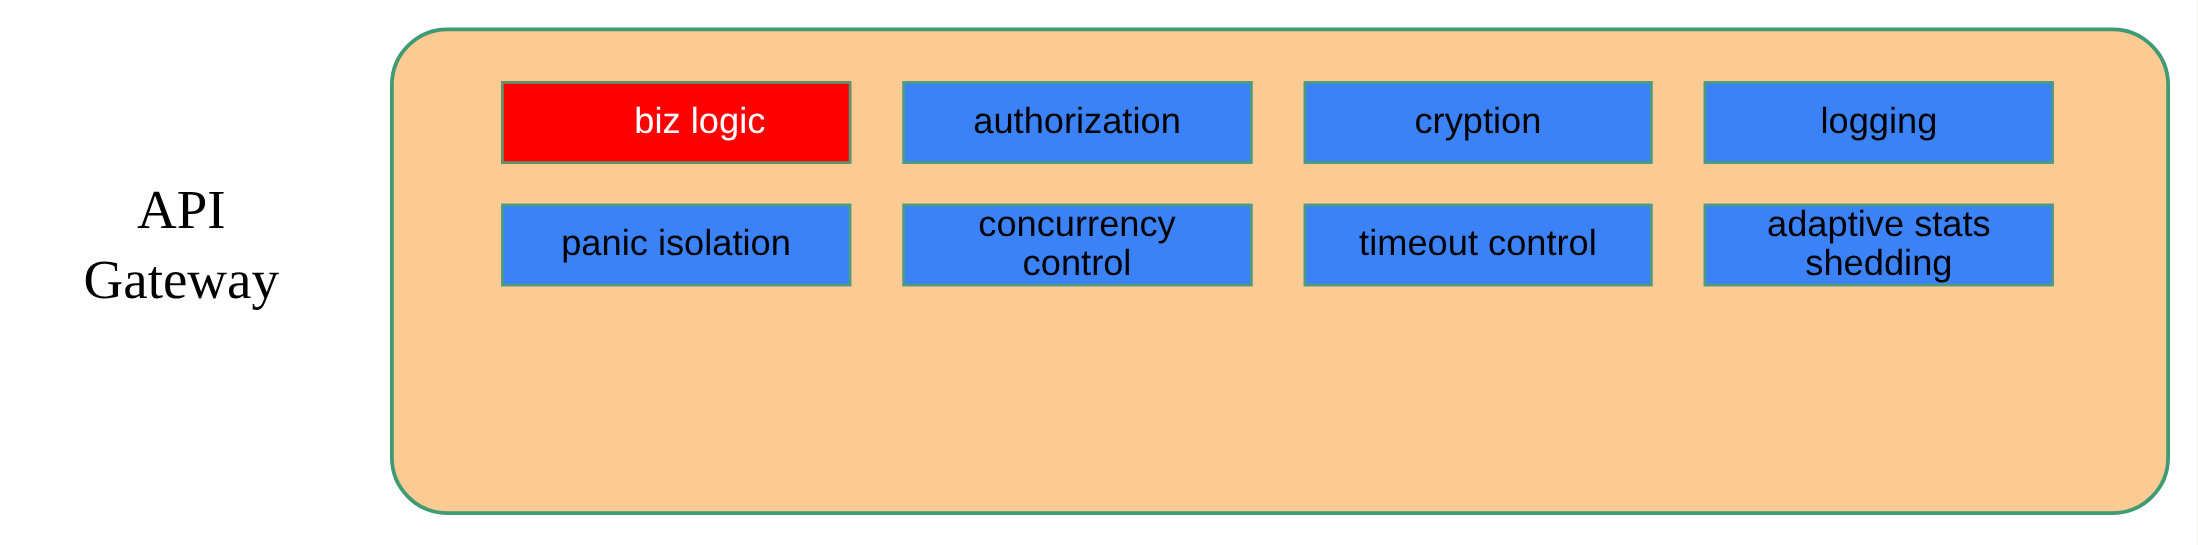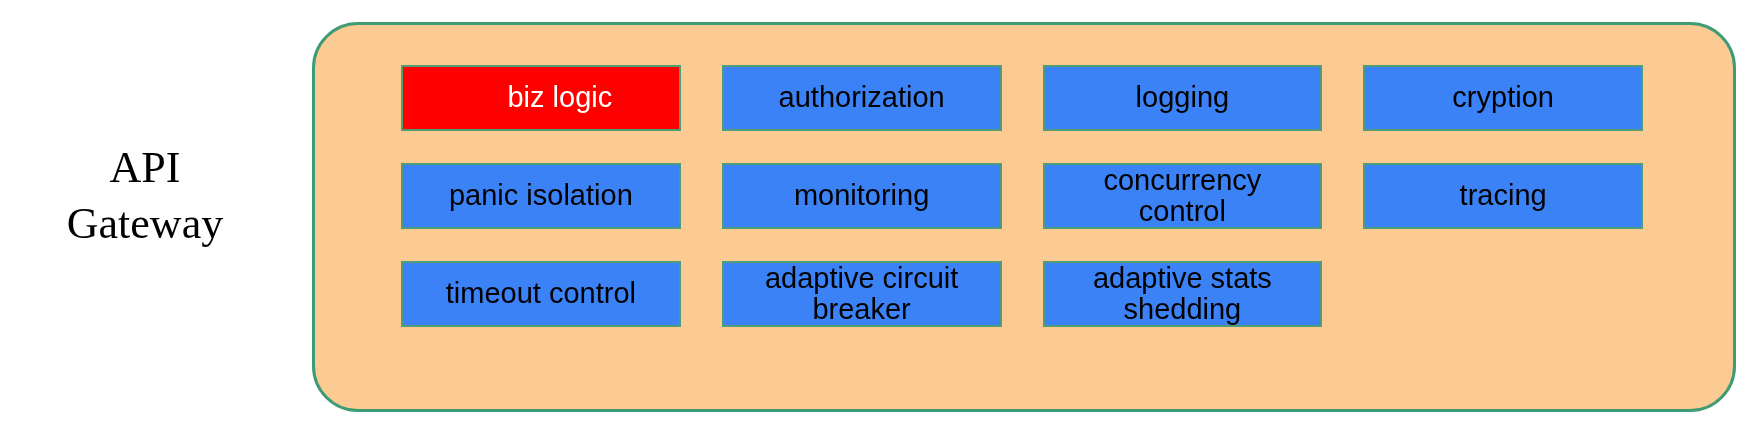--- a/index.html
+++ b/index.html
@@ -92,29 +92,25 @@
 <div id="diagram">
 
   <div id="gateway-label">API
 Gateway</div>
 
   <div id="gateway-container">
 
     <div id="capability-grid">
         <div class="capability-box highlight">biz logic</div>
         <div class="capability-box">authorization</div>
+        <div class="capability-box">cryption</div>
         <div class="capability-box">logging</div>
-        <div class="capability-box">cryption</div>
         <div class="capability-box">panic isolation</div>
-        <div class="capability-box">monitoring</div>
         <div class="capability-box">concurrency
 control</div>
-        <div class="capability-box">tracing</div>
         <div class="capability-box">timeout control</div>
-        <div class="capability-box">adaptive circuit
-breaker</div>
         <div class="capability-box">adaptive stats
 shedding</div>
       </div>
 
   </div>
 
 </div>
 
 </body></html>

